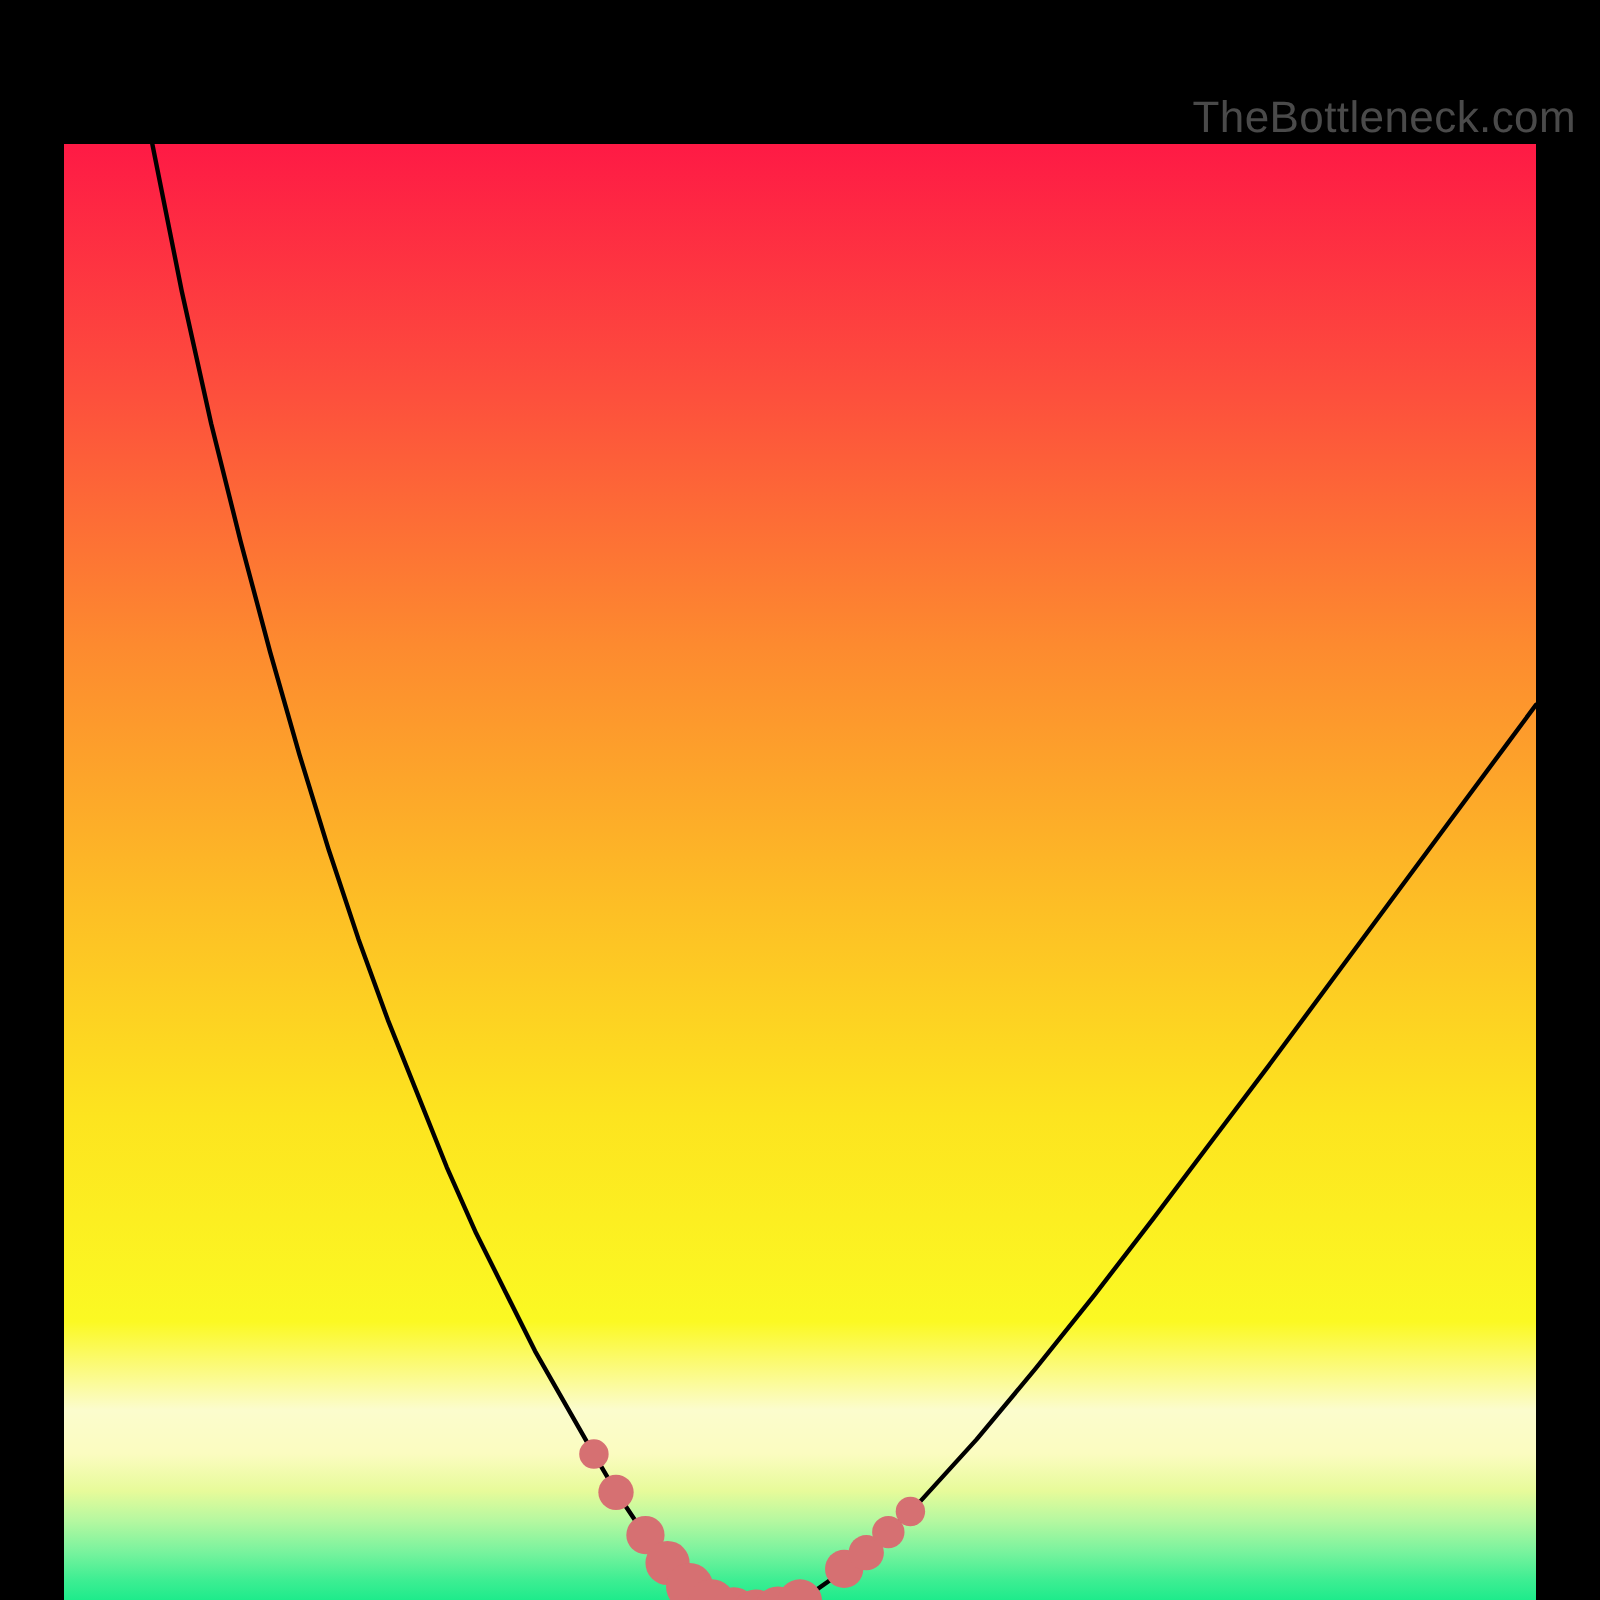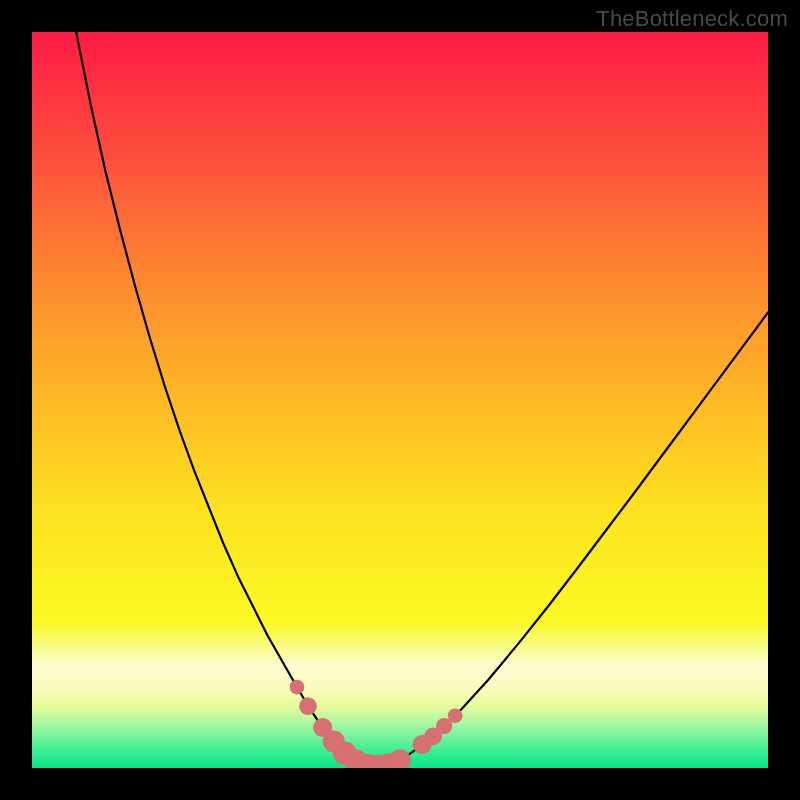--- a/index.html
+++ b/index.html
@@ -9,20 +9,21 @@
     height: 800px;
     background: #000000;
     font-family: Arial, Helvetica, sans-serif;
     overflow: hidden;
   }
   .frame {
     position: relative;
     width: 800px;
     height: 684px;
     background: #000000;
+    margin-top: 40px;
   }
   .plot-area {
     position: absolute;
     left: 32px;
     top: 32px;
     width: 736px;
     height: 736px;
     
   }
   .watermark {

